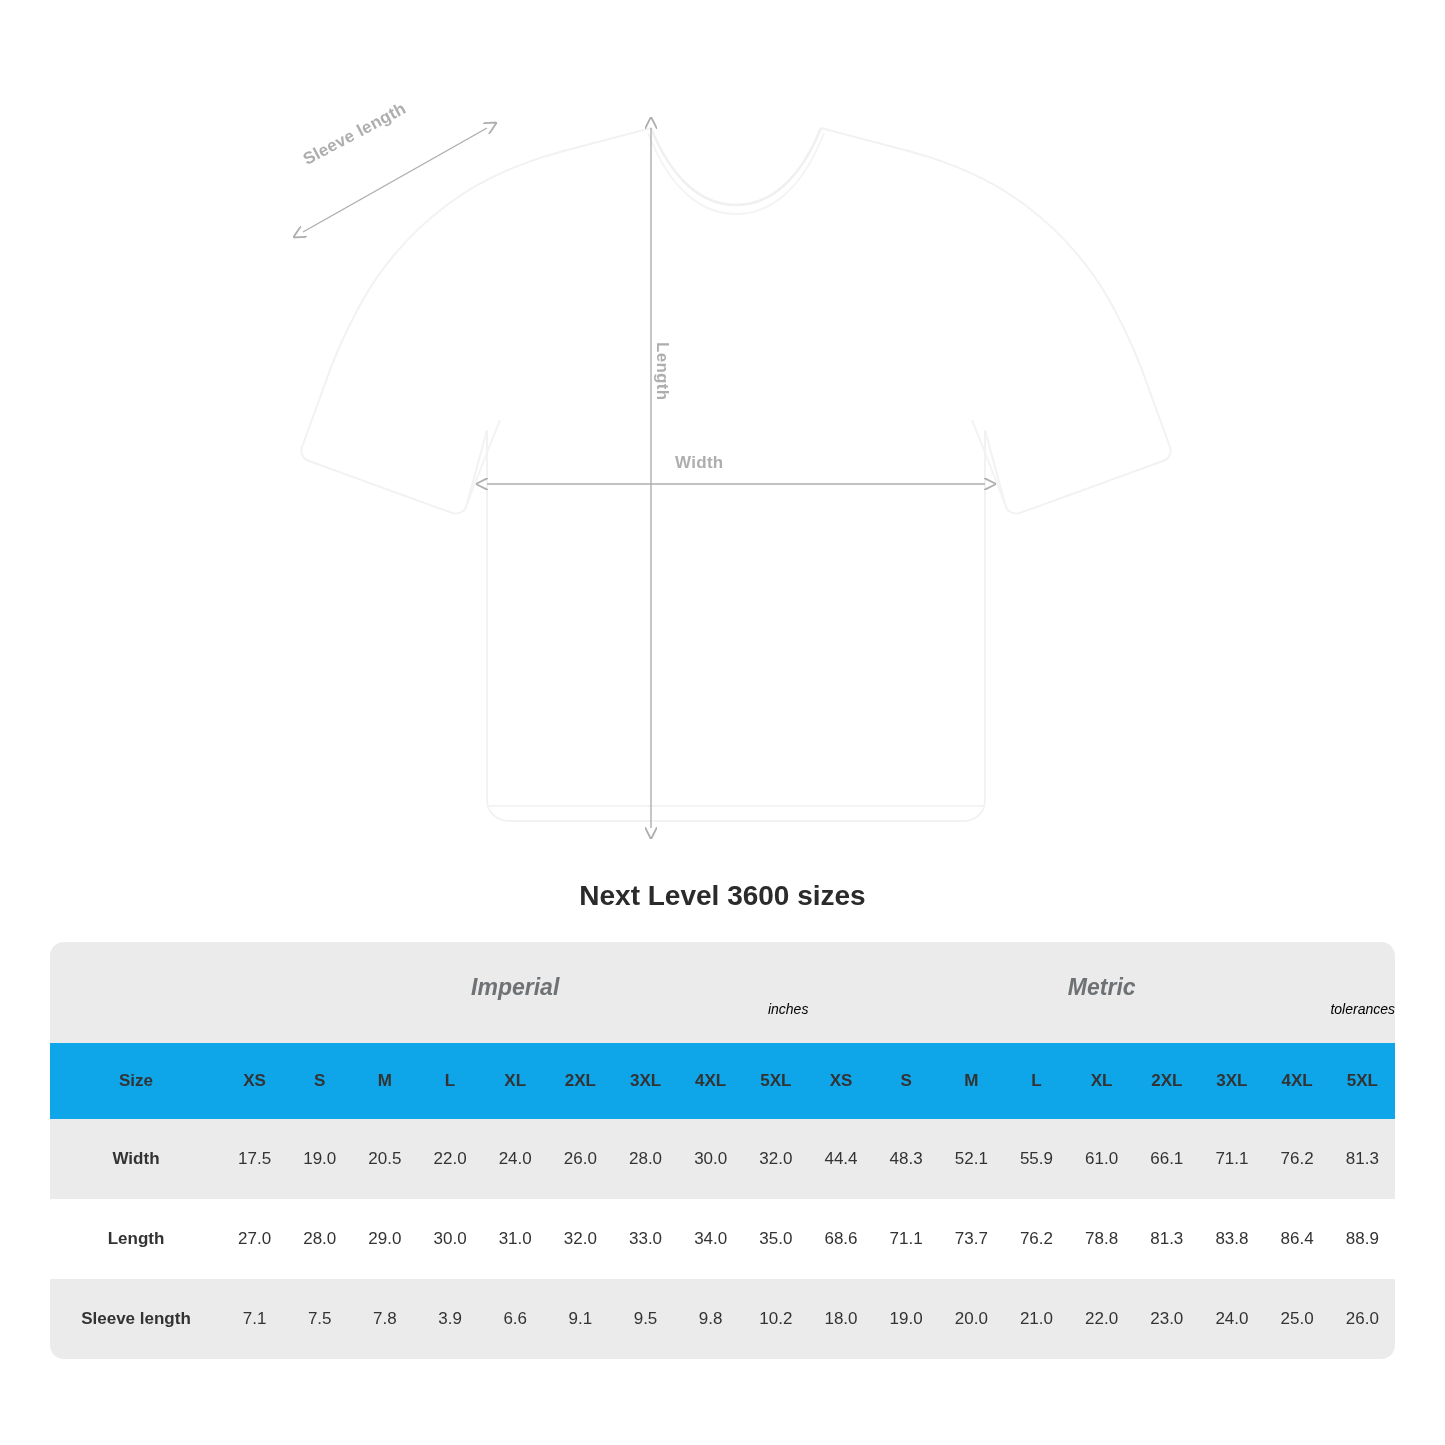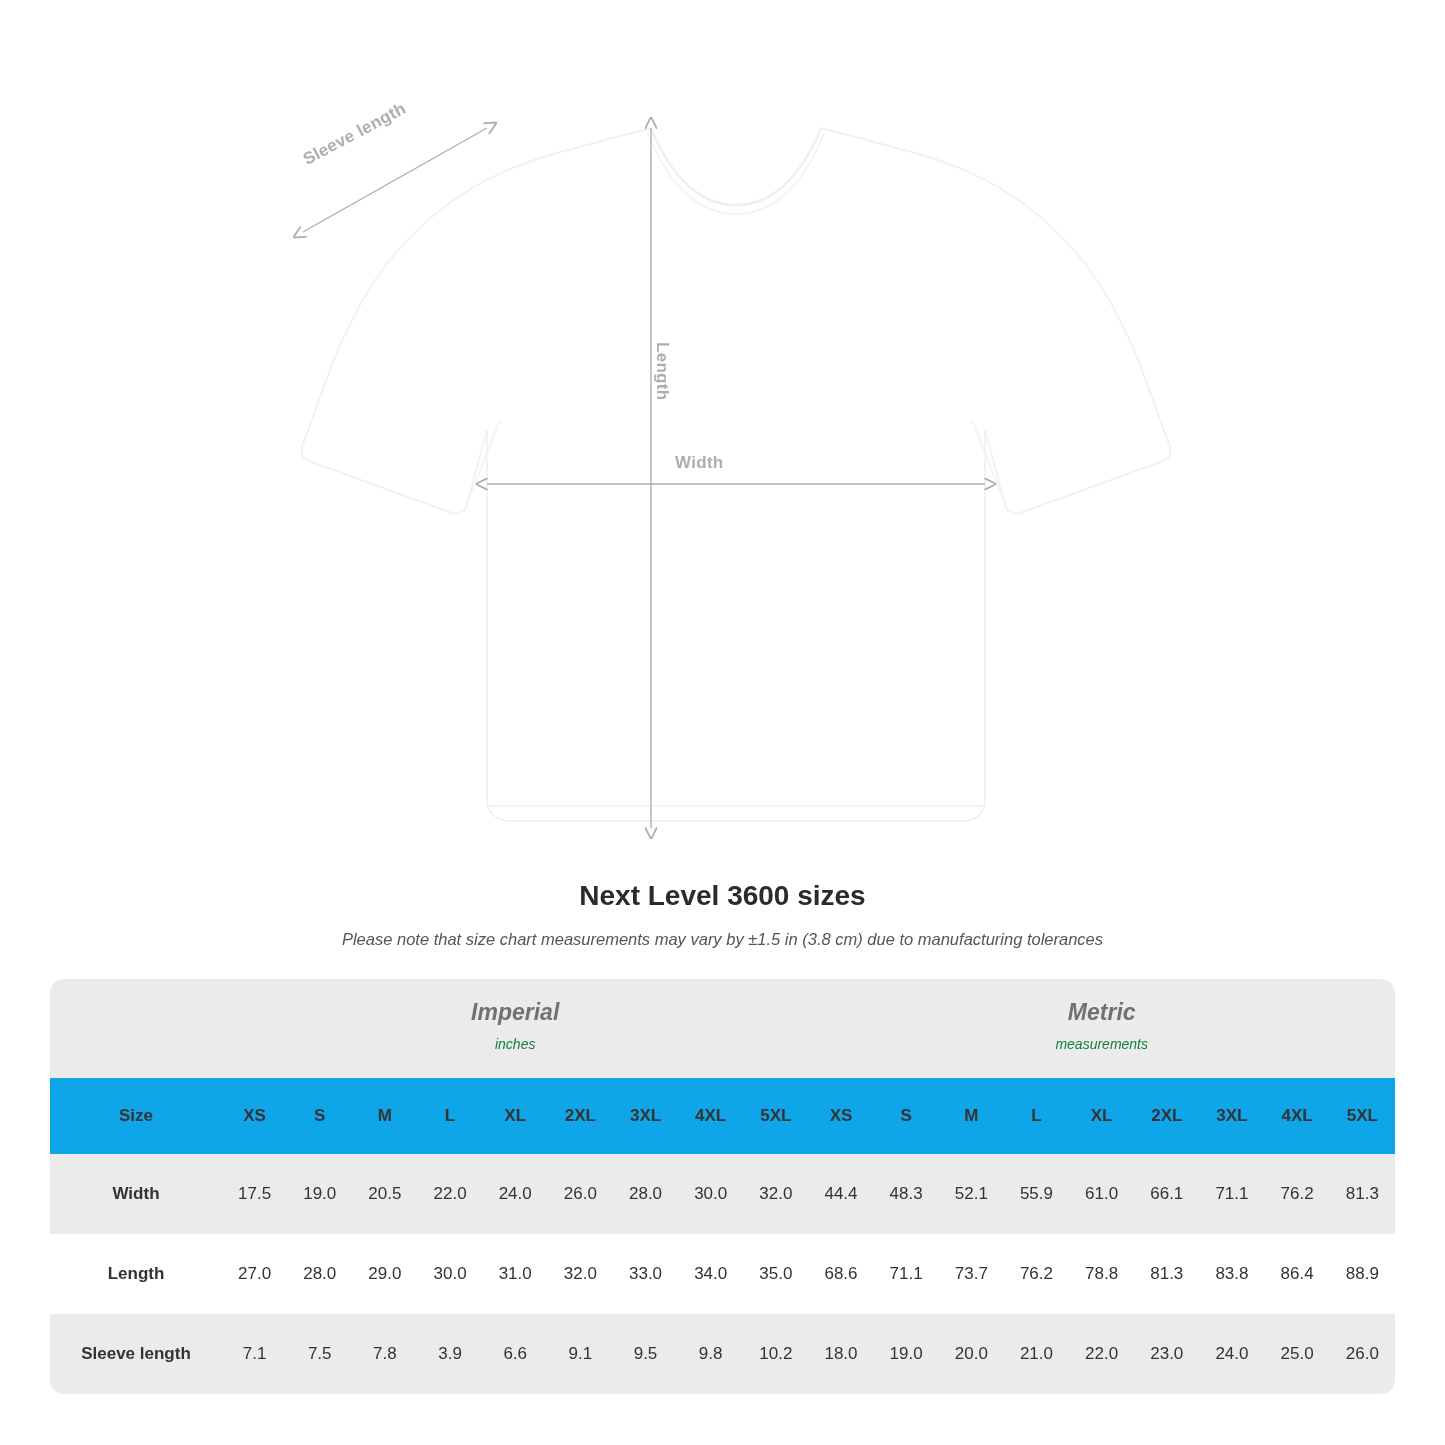--- a/index.html
+++ b/index.html
@@ -85,33 +85,33 @@
     width: 1345px;
     border-collapse: collapse;
     table-layout: fixed;
   }
   table.size-table td, table.size-table th {
     text-align: center;
     vertical-align: middle;
   }
   .unitrow td {
     background: #ebebeb;
-    padding: 20px 0 26px 0;
+    padding: 32px 0 26px 0;
   }
   .unit-name {
     font-size: 23px;
     font-weight: bold;
     font-style: italic;
     color: #6e7275;
   }
   .unit-sub {
     font-size: 14px;
     font-style: italic;
-    color: #15803d;
-    margin-top: 10px;
+    color: #000000;
+    text-align: right;
   }
   .hdr td {
     background: #0ea5e9;
     height: 74px;
     font-size: 17px;
     font-weight: bold;
     color: #333333;
   }
   .hdr td.rowlabel {
     font-size: 17px;
@@ -198,34 +198,33 @@
         <line x1="487" y1="484" x2="985" y2="484" stroke="#aeaeae" stroke-width="1.4" marker-start="url(#arrowStart)" marker-end="url(#arrowEnd)"></line>
       </g>
     </svg>
 
     <div class="dim-label lbl-sleeve">Sleeve length</div>
     <div class="dim-label lbl-length">Length</div>
     <div class="dim-label lbl-width">Width</div>
   </div>
 
   <div class="title">Next Level 3600 sizes</div>
-  <div class="subtitle">Please note that size chart measurements may vary by ±1.5 in (3.8 cm) due to manufacturing tolerances</div>
 
   <div class="table-wrap">
     <table class="size-table">
       <tbody>
         <tr class="unitrow">
           <td class="rowlabel"></td>
           <td colspan="9">
             <div class="unit-name">Imperial</div>
             <div class="unit-sub">inches</div>
           </td>
           <td colspan="9">
             <div class="unit-name">Metric</div>
-            <div class="unit-sub">measurements</div>
+            <div class="unit-sub">tolerances</div>
           </td>
         </tr>
 
         <tr class="hdr">
           <td class="rowlabel">Size</td>
           <td class="datacell">XS</td>
           <td class="datacell">S</td>
           <td class="datacell">M</td>
           <td class="datacell">L</td>
           <td class="datacell">XL</td>

